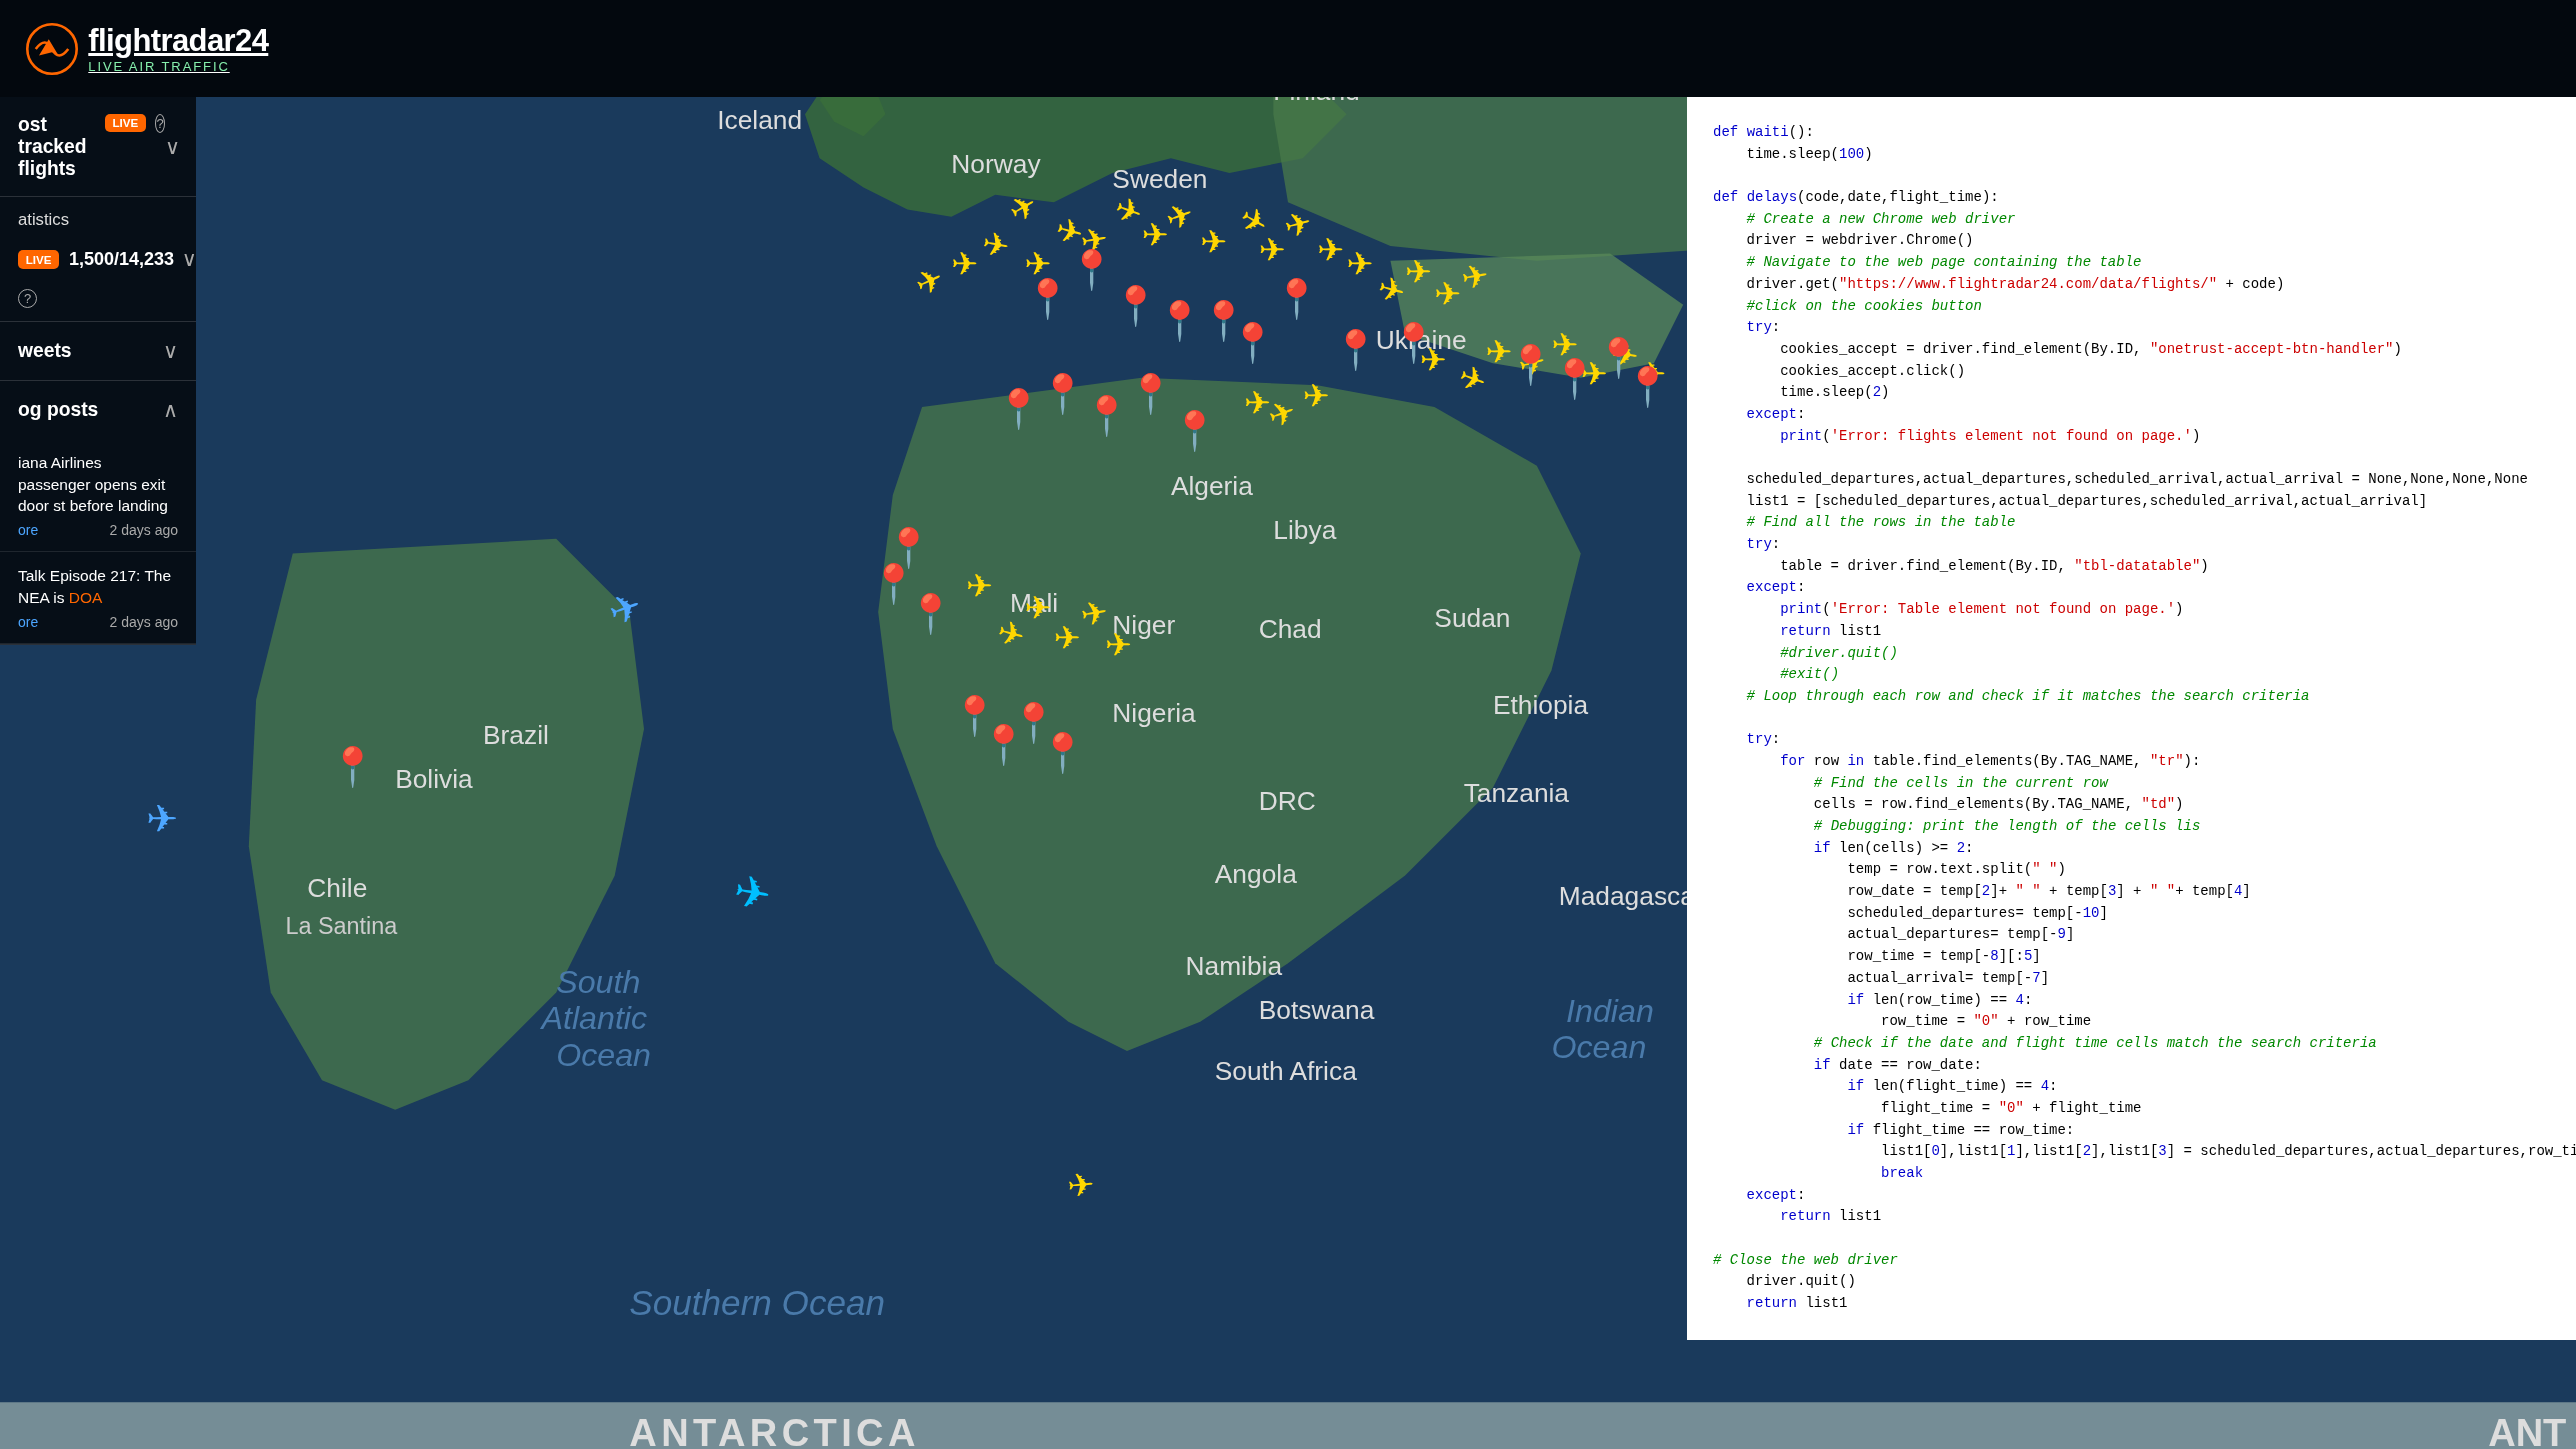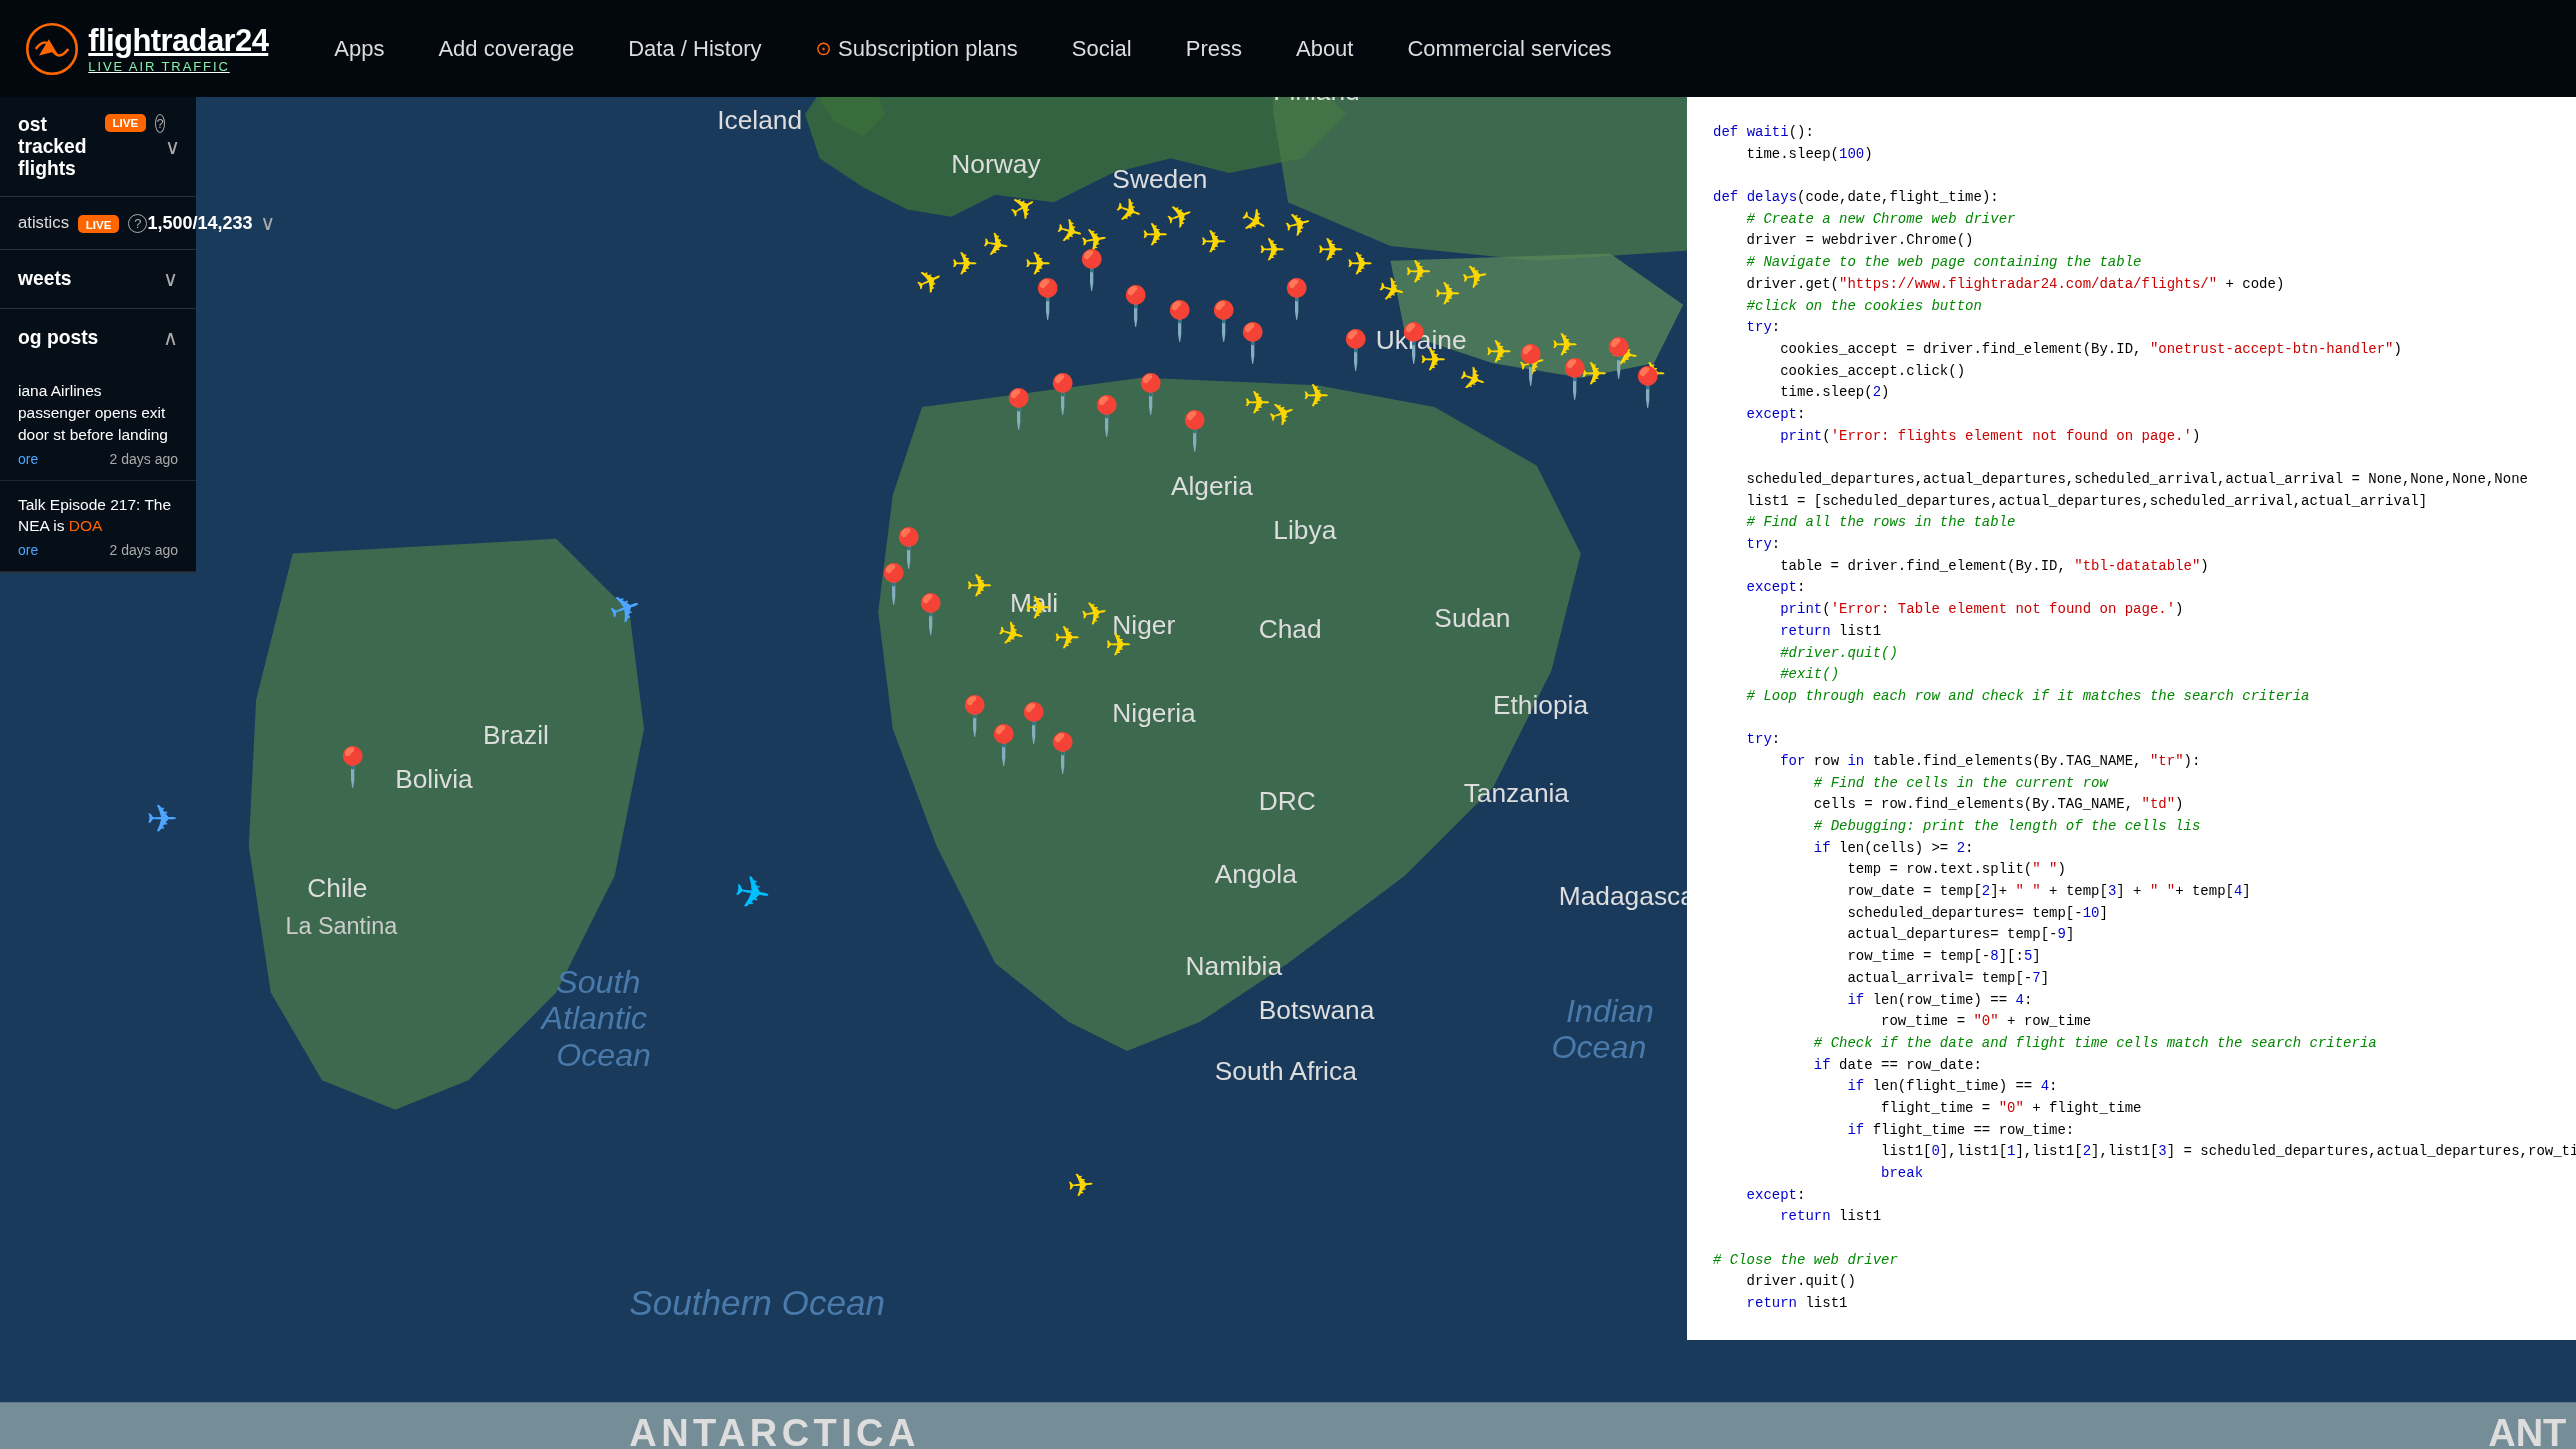--- a/index.html
+++ b/index.html
@@ -55,21 +55,21 @@
       width: 19.3px; height: 19.3px; border: 1.3px solid #aaa; border-radius: 50%;
       display: flex; align-items: center; justify-content: center;
       font-size: 13px; color: #aaa; cursor: pointer;
     }
     .chevron { font-size: 20.6px; color: #aaa; }
 
     .stats-row {
       display: flex; align-items: center; justify-content: space-between;
       padding: 13px 18px; min-height: 52px;
     }
-    .stats-left { display: flex; align-items: flex-end; gap: 9px; }
+    .stats-left { display: flex; align-items: flex-start; gap: 20px; flex-direction: column; }
     .stats-label { font-size: 16.7px; color: #ddd; }
     .stats-value { font-size: 18px; color: white; font-weight: bold; }
 
     .tweets-section .sidebar-header { }
 
     .blog-posts-section { }
     .blog-item { padding: 13px 18px; border-bottom: 0.6px solid rgba(255,255,255,0.1); }
     .blog-title { font-size: 15.5px; color: white; line-height: 1.4; margin-bottom: 5.2px; }
     .blog-title .highlight { color: #ff6600; }
     .blog-meta { display: flex; justify-content: space-between; align-items: center; }
@@ -114,33 +114,20 @@
         <path d="M15,40 Q30,20 40,40 Q50,60 65,40" stroke="#ff6600" stroke-width="4" fill="none"></path>
         <path d="M20,50 L35,25 L50,50 L40,45 Z" fill="#ff6600"></path>
       </svg>
     </div>
     <div class="nav-logo-text">
       <div class="brand">flightradar24</div>
       <div class="sub">LIVE AIR TRAFFIC</div>
     </div>
   </div>
 
-  <div class="nav-items">
-    <div class="nav-item">Apps</div>
-    <div class="nav-item">Add coverage</div>
-    <div class="nav-item">Data / History</div>
-    <div class="nav-item has-icon">
-      <span class="sub-icon">⊙</span>
-      <span>Subscription plans</span>
-    </div>
-    <div class="nav-item">Social</div>
-    <div class="nav-item">Press</div>
-    <div class="nav-item">About</div>
-    <div class="nav-item">Commercial services</div>
-  </div>
 </nav>
 
 <div class="map-container">
   <div class="map-ocean"></div>
 
   <svg style="position:absolute;inset:0;width:100%;height:100%" viewBox="0 0 1760 1100" preserveAspectRatio="xMidYMid slice">
 
     <path d="M610,50 L750,40 L820,60 L870,55 L900,80 L920,100 L890,130 L840,140 L800,130 L760,140 L720,160 L680,155 L650,170 L620,165 L590,150 L560,130 L550,100 L570,70 Z" fill="#3a6e3a" opacity="0.8"></path>
 
     <path d="M720,30 L780,20 L820,30 L830,55 L800,70 L760,75 L730,60 Z" fill="#3a6e3a" opacity="0.8"></path>

